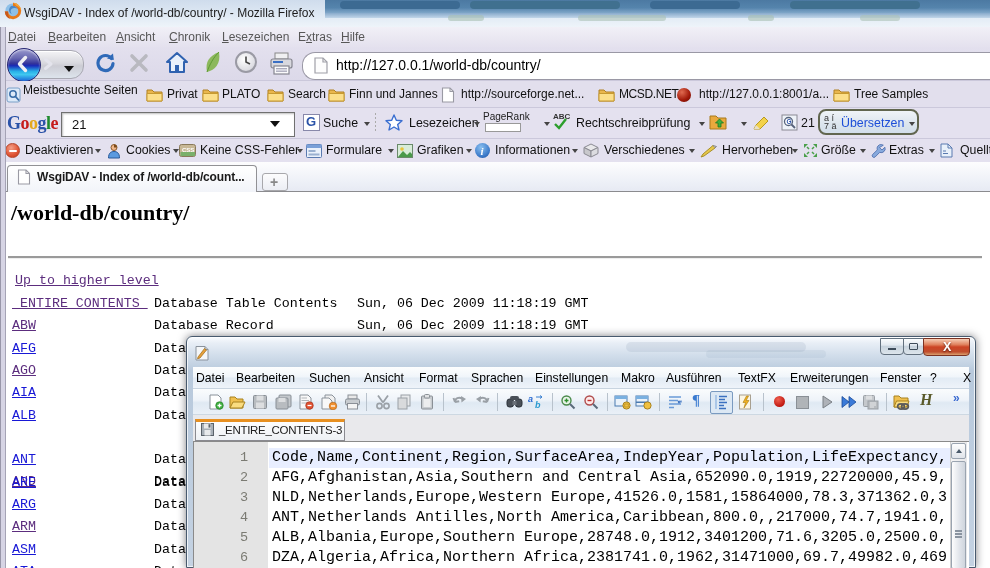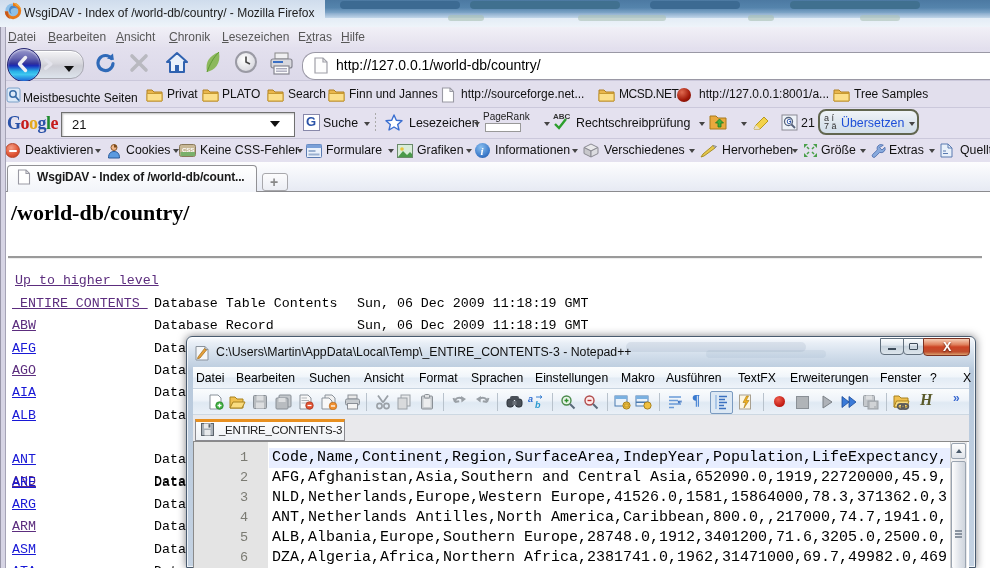--- a/index.html
+++ b/index.html
@@ -114,21 +114,21 @@
       <path d="M10 1 L10 5 L14 5" fill="none" stroke="#a0a0a8" stroke-width="1.2"></path>
     </svg>
   <div class="abs" style="left:336px;top:10px;font-size:14px;color:#000;font-weight:500;">http://127.0.0.1/world-db/country/</div>
 </div>
 <div class="abs" id="bookbar">
   <svg class="abs" style="left:6px;top:6px" width="17" height="16" viewBox="0 0 17 16">
       <rect x="1" y="1" width="13" height="14" rx="2" fill="#dce9f8" stroke="#7ba0c8"></rect>
       <circle cx="7" cy="7" r="3.2" fill="none" stroke="#3a6ea8" stroke-width="1.5"></circle>
       <path d="M9.5 9.5 L13 13.5" stroke="#3a6ea8" stroke-width="1.8"></path>
     </svg>
-  <span class="abs" style="left:23px;top:10px">Meistbesuchte Seiten</span>
+  <span class="abs" style="left:23px;top:2px">Meistbesuchte Seiten</span>
   <svg class="abs" style="left:146px;top:7px" width="17" height="14" viewBox="0 0 17 14">
       <path d="M1 2 L6 2 L8 4 L16 4 L16 13 L1 13 Z" fill="#e9b64d" stroke="#b08023"></path>
       <path d="M1 5.5 L16 5.5 L16 13 L1 13 Z" fill="#fcdf8a" stroke="#c79a31"></path>
     </svg>
   <span class="abs" style="left:167px;top:6px">Privat</span>
   <svg class="abs" style="left:202px;top:7px" width="17" height="14" viewBox="0 0 17 14">
       <path d="M1 2 L6 2 L8 4 L16 4 L16 13 L1 13 Z" fill="#e9b64d" stroke="#b08023"></path>
       <path d="M1 5.5 L16 5.5 L16 13 L1 13 Z" fill="#fcdf8a" stroke="#c79a31"></path>
     </svg>
   <span class="abs" style="left:222px;top:6px">PLATO</span>
@@ -307,21 +307,20 @@
 </div>
 <div class="abs" id="npp">
 
   <div class="abs" style="left:0;top:0;width:790px;height:232px;border-radius:6px 6px 0 0;background:linear-gradient(180deg,#fafcfe 0px,#e8eef6 6px,#d2deeb 18px,#bfcfe0 30px,#b8c9dc 34px,#c4d2e2 232px);border:1px solid #485a6e;box-sizing:border-box;box-shadow:0 0 9px rgba(20,20,30,.55), inset 0 0 0 1px rgba(255,255,255,.75);"></div>
 
   <svg class="abs" style="left:8px;top:9px" width="16" height="16" viewBox="0 0 16 16">
       <path d="M2 1.5 L11 1.5 L14 4.5 L14 15 L2 15 Z" fill="#f4f6f8" stroke="#8a929c"></path>
       <path d="M11 1.5 L11 4.5 L14 4.5" fill="none" stroke="#8a929c"></path>
       <path d="M4 12 L10.5 3.5 L12.5 5 L6 13 L3.5 13.8 Z" fill="#e8a03a" stroke="#9a6a1a" stroke-width="0.7"></path>
     </svg>
-  <div class="abs" style="left:30px;top:9px;font-size:12.3px;color:#101010;">C:\Users\Martin\AppData\Local\Temp\_ENTIRE_CONTENTS-3 - Notepad++</div>
   <div class="abs" style="left:440px;top:6px;width:180px;height:10px;background:rgba(110,135,165,.14);border-radius:5px;"></div>
   <div class="abs" style="left:520px;top:14px;width:120px;height:8px;background:rgba(110,135,165,.10);border-radius:4px;"></div>
 
   <div class="abs" style="left:694px;top:2px;width:24px;height:17px;border:1px solid #62707e;border-radius:0 0 4px 4px;background:linear-gradient(#fbfdfe,#e3eaf1 40%,#c8d4de 50%,#dde5ec);box-sizing:border-box;">
       <div style="position:absolute;left:7px;bottom:4px;width:8px;height:2.5px;background:#3e4c5a;"></div>
     </div>
   <div class="abs" style="left:717px;top:2px;width:21px;height:17px;border:1px solid #62707e;border-radius:0 0 4px 4px;background:linear-gradient(#fbfdfe,#e3eaf1 40%,#c8d4de 50%,#dde5ec);box-sizing:border-box;">
       <div style="position:absolute;left:5px;top:4px;width:7px;height:5px;border:1.5px solid #3e4c5a;border-radius:1px;"></div>
     </div>
   <div class="abs" style="left:737px;top:2px;width:47px;height:18px;border:1px solid #7c3222;border-radius:0 0 4px 4px;background:linear-gradient(#f6cdb4 0%,#e0825e 35%,#cc4424 50%,#c04e2e 80%,#daa06e);box-sizing:border-box;">

